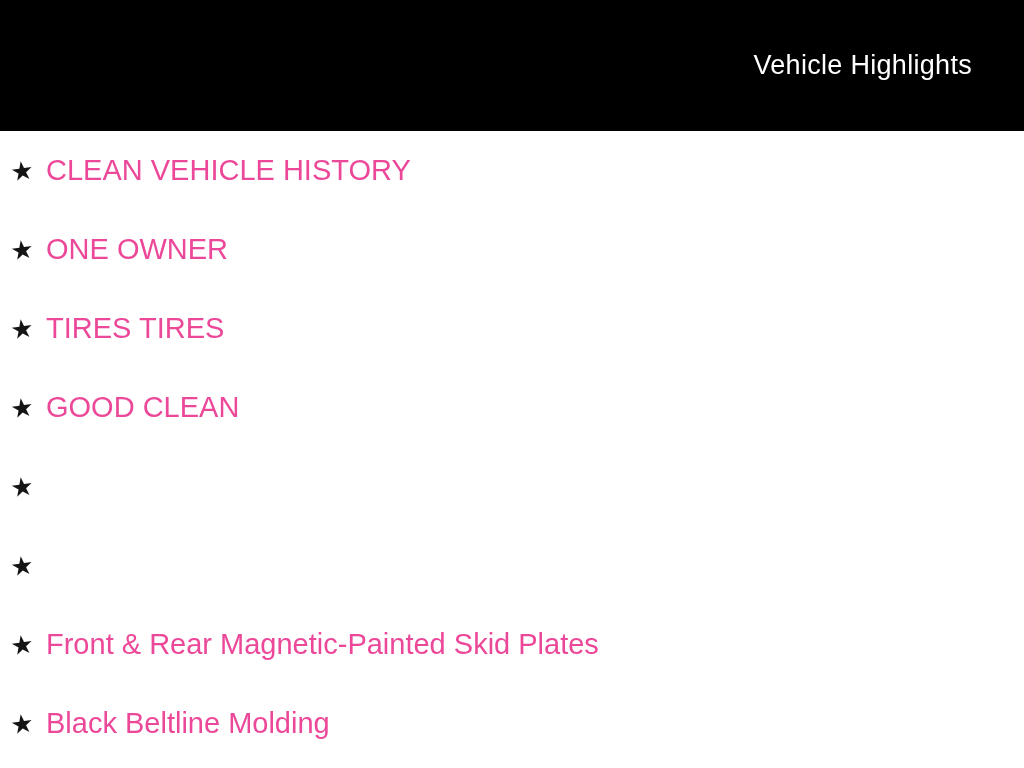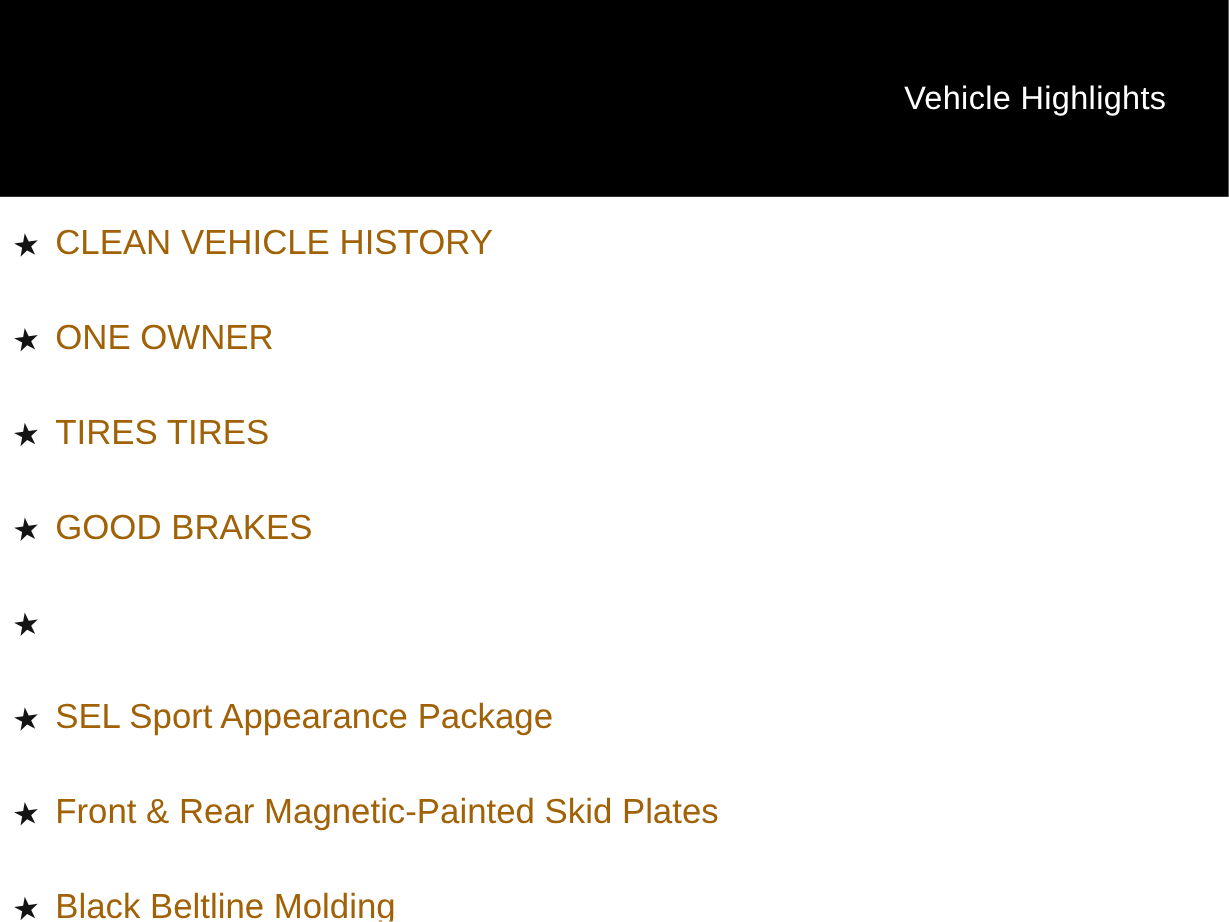--- a/index.html
+++ b/index.html
@@ -11,21 +11,21 @@
     font-family: "Liberation Sans", "DejaVu Sans", sans-serif;
   }
   .slide {
     width: 1024px;
     height: 768px;
     background: #ffffff;
     position: relative;
   }
   .header-bar {
     width: 100%;
-    height: 164px;
+    height: 131px;
     background: #000000;
     display: flex;
     align-items: center;
     justify-content: flex-end;
     padding-right: 52px;
   }
   .header-title {
     color: #ffffff;
     font-size: 27px;
     font-weight: 400;
@@ -50,21 +50,21 @@
     color: #141414;
     flex: 0 0 auto;
     transform: rotate(-8deg);
     line-height: 1;
   }
   .item-label {
     font-size: 29px;
     line-height: 1;
     margin-left: 12px;
     white-space: nowrap;
-    color: #a16207;
+    color: #ec4899;
   }
 </style>
 </head>
 <body>
 
 <div class="slide">
 
   <div class="header-bar">
     <div class="header-title">Vehicle Highlights</div>
   </div>
@@ -77,28 +77,27 @@
     <li class="highlight-item">
       <span class="star-bullet">★</span>
       <span class="item-label">ONE OWNER</span>
     </li>
     <li class="highlight-item">
       <span class="star-bullet">★</span>
       <span class="item-label">TIRES TIRES</span>
     </li>
     <li class="highlight-item">
       <span class="star-bullet">★</span>
-      <span class="item-label">GOOD BRAKES</span>
+      <span class="item-label">GOOD CLEAN</span>
     </li>
     <li class="highlight-item">
       <span class="star-bullet">★</span>
     </li>
     <li class="highlight-item">
       <span class="star-bullet">★</span>
-      <span class="item-label">SEL Sport Appearance Package</span>
     </li>
     <li class="highlight-item">
       <span class="star-bullet">★</span>
       <span class="item-label">Front &amp; Rear Magnetic-Painted Skid Plates</span>
     </li>
     <li class="highlight-item">
       <span class="star-bullet">★</span>
       <span class="item-label">Black Beltline Molding</span>
     </li>
   </ul>

